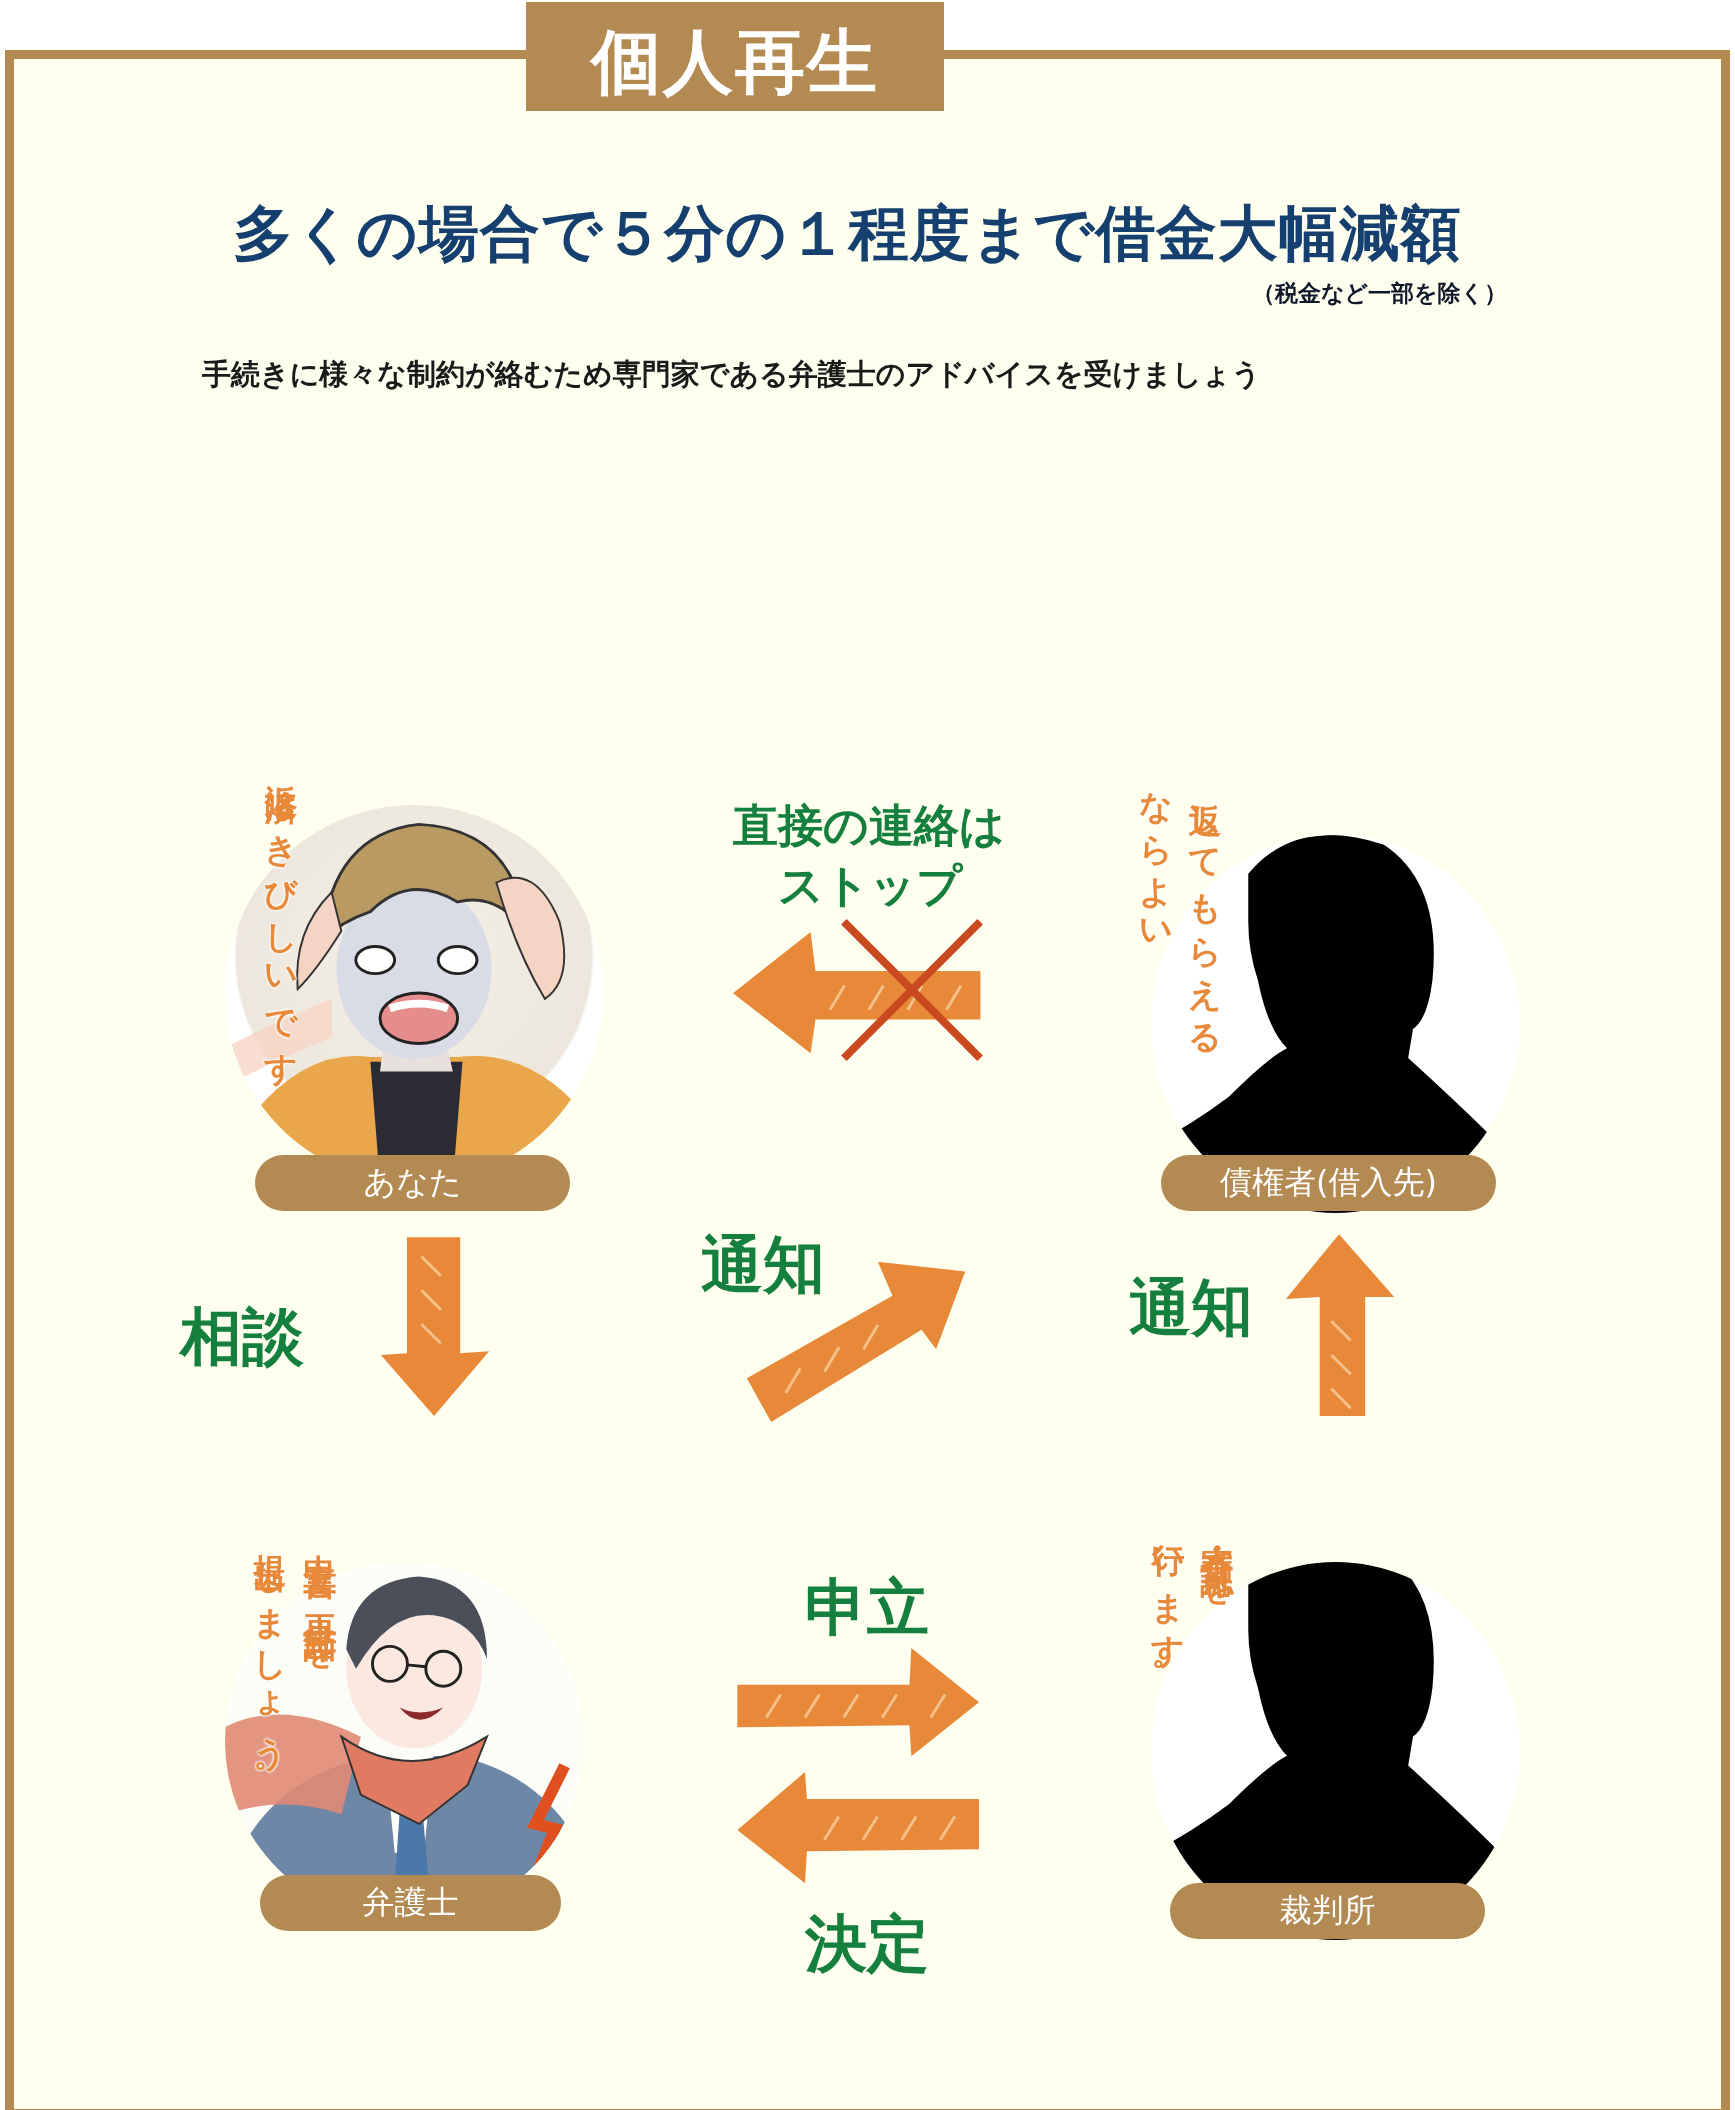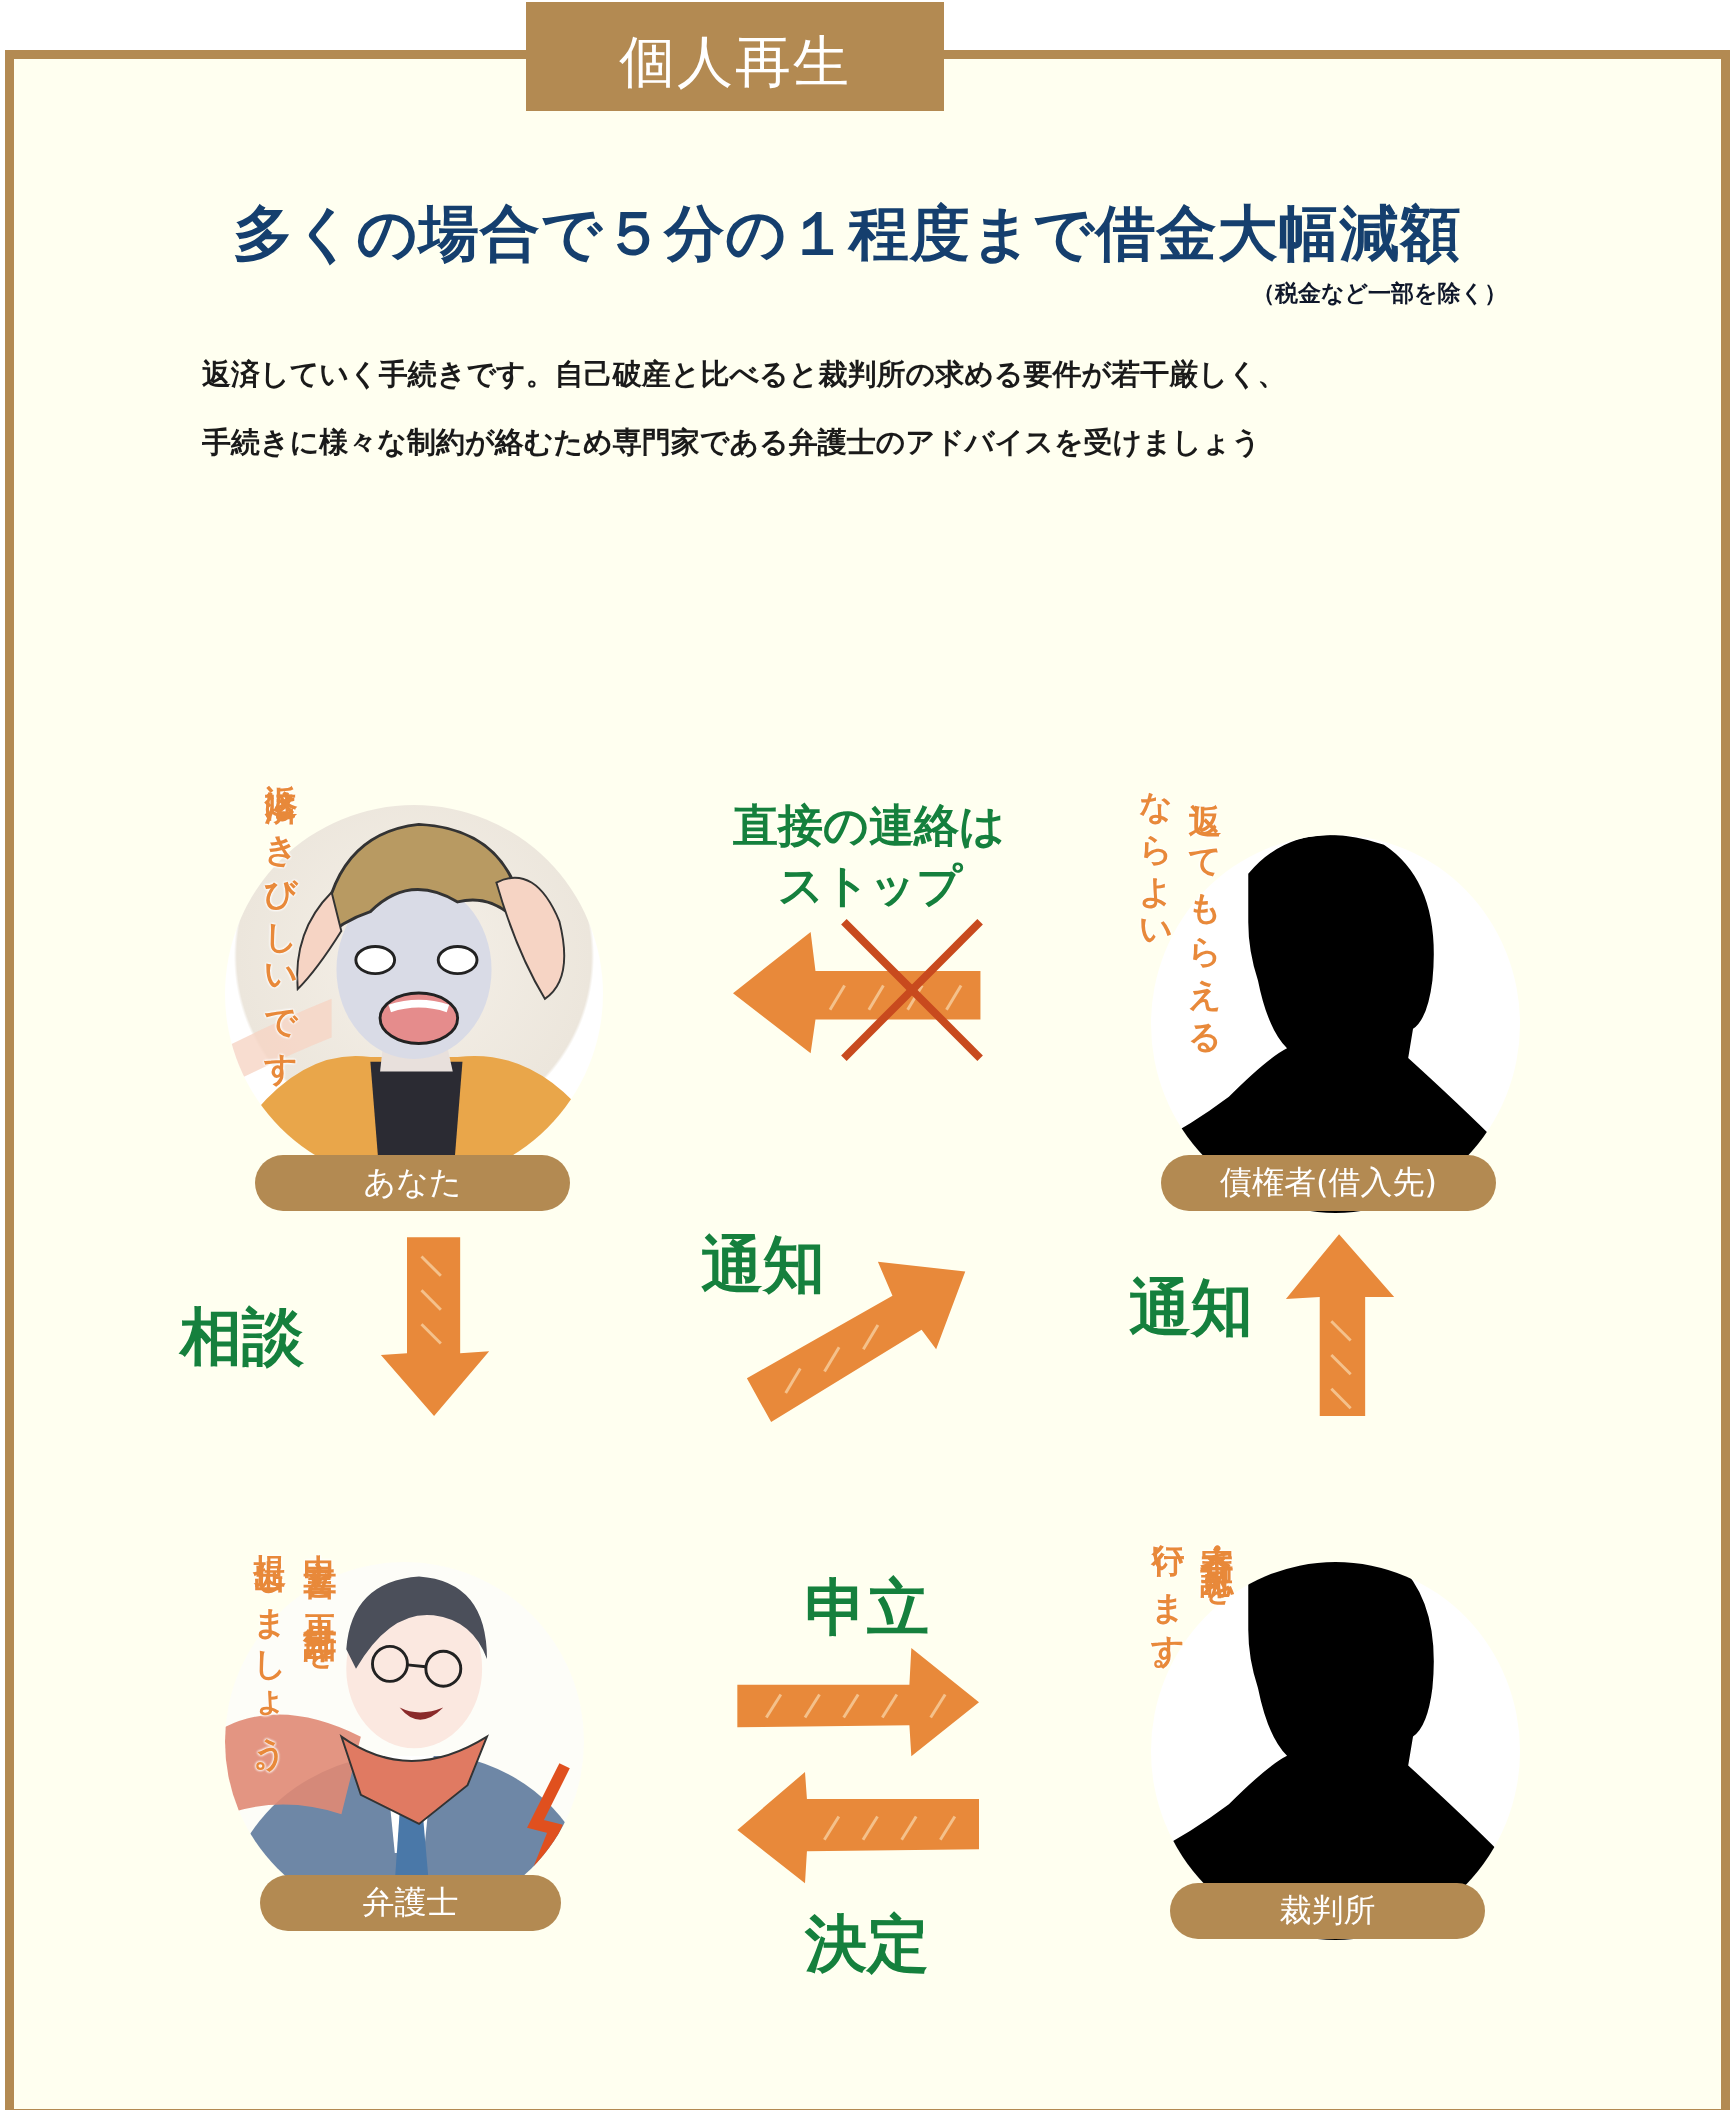--- a/index.html
+++ b/index.html
@@ -1,19 +1,19 @@
 <!DOCTYPE html>
 <html><head>
 <meta charset="utf-8">
 <style>
   html,body{margin:0;padding:0;}
   body{width:1736px;height:2111px;background:#ffffff;position:relative;overflow:hidden;font-family:"DejaVu Sans","Liberation Sans",sans-serif;}
   .frame{position:absolute;left:4.9px;top:50px;width:1707px;height:2050px;border:9.7px solid #b38a52;background:#fffff0;}
   .title-tab{position:absolute;left:526px;top:1.9px;width:418px;height:109px;background:#b38a52;display:flex;align-items:center;justify-content:center;}
-  .title-tab span{color:#fff;font-weight:normal;font-size:56px;letter-spacing:1.9px;margin-top:14px;}
+  .title-tab span{color:#fff;font-weight:bold;font-size:70px;letter-spacing:1.9px;margin-top:14px;}
   .headline{position:absolute;left:233px;top:194px;width:1291px;text-align:left;color:#153f6e;font-weight:bold;font-size:60px;letter-spacing:1px;white-space:nowrap;}
   .note{position:absolute;left:1252px;top:278px;color:#0f172a;font-weight:bold;font-size:23px;white-space:nowrap;}
   .body-text{position:absolute;left:202px;top:340px;width:1359px;color:#1a1a1a;font-weight:bold;font-size:29px;line-height:68px;}
   .body-text div{white-space:nowrap;}
 
   .circle{position:absolute;border-radius:50%;overflow:hidden;background:#fff;}
   .label-pill{position:absolute;height:56px;background:#b38a52;border-radius:28px;color:#fff;font-size:32px;display:flex;align-items:center;justify-content:center;}
   .vtext{position:absolute;writing-mode:vertical-rl;color:#e8893a;font-weight:bold;font-size:33px;letter-spacing:5.8px;text-shadow:0 0 2.9px #fff,0 0 2.9px #fff,0 0 2.9px #fff;}
   .blue-label{position:absolute;color:#15803d;font-weight:bold;white-space:nowrap;}
   svg{position:absolute;overflow:visible;}
@@ -22,21 +22,20 @@
 <body>
 
 <div class="frame"></div>
 <div class="title-tab">
   <span>個人再生</span>
 </div>
 
 <div class="headline">多くの場合で５分の１程度まで借金大幅減額</div>
 <div class="note">（税金など一部を除く）</div>
 <div class="body-text">
-  <div>返済していく手続きです。自己破産と比べると裁判所の求める要件が若干厳しく、</div>
   <div>手続きに様々な制約が絡むため専門家である弁護士のアドバイスを受けましょう</div>
 </div>
 
 <div>
   <div class="circle" style="left:225px;top:805px;width:378px;height:378px;background:radial-gradient(circle at 50% 40%,#f5f0e8 0%,#ece6dc 60%,#fff 61%);">
     <svg width="378" height="378" style="left:0;top:0;" viewBox="0 0 390 390">
 
       <path d="M20 330 Q80 250 150 260 L240 260 Q320 250 380 330 L390 390 L0 390 Z" fill="#e9a64a"></path>
       <path d="M150 265 L245 265 L235 390 L160 390 Z" fill="#2b2b33"></path>
 

